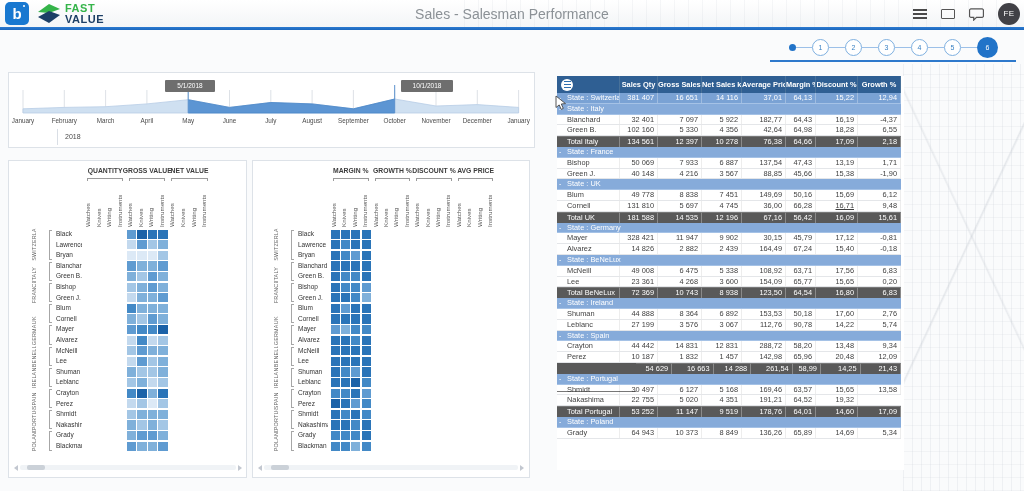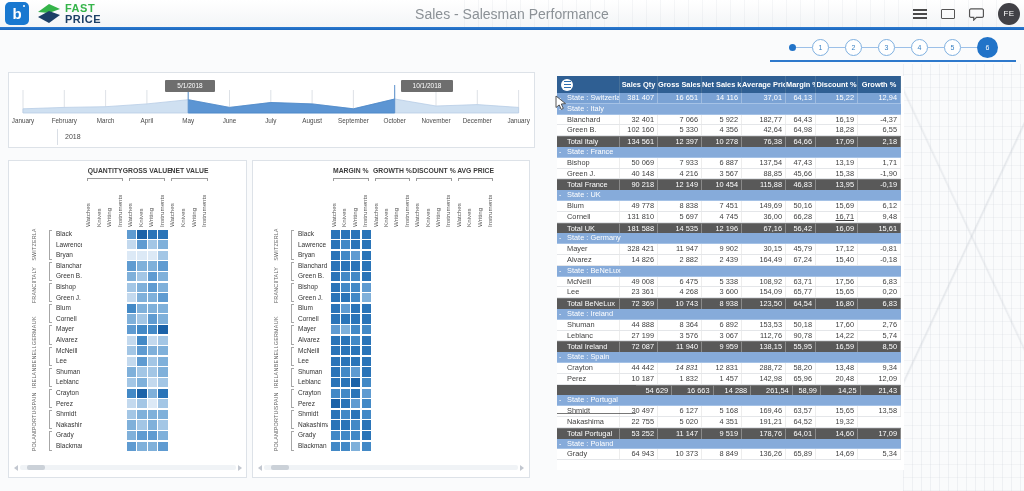--- a/index.html
+++ b/index.html
@@ -101,21 +101,21 @@
       <span>b</span>
       <span class="dot"></span>
     </div>
     <div id="fclogo" class="abs">
       <svg width="26" height="25" viewBox="0 0 26 25">
         <polygon points="2,11 13,3 24,8 13,12" fill="#35b44a"></polygon>
         <polygon points="2,16 13,10 24,14 13,22" fill="#1c3f66"></polygon>
       </svg>
       <div class="txt">
         <div class="f">FAST</div>
-        <div class="c">PRICE</div>
+        <div class="c">VALUE</div>
       </div>
     </div>
     <div id="tb-icons" class="abs">
       <div>
         <div class="hambar"></div>
           <div class="hambar"></div>
           <div class="hambar"></div>
       </div>
       <div class="winicon"></div>
       <svg width="15" height="13" viewBox="0 0 16 14">
@@ -530,21 +530,21 @@
         <div class="tcell valcell" style="width: 30px;">64,13</div>
         <div class="tcell valcell" style="width: 42px;">15,22</div>
         <div class="tcell valcell" style="width: 43px;">12,94</div>
       </div>
       <div class="trow r-group">
         <div class="tcell lblcell" style="width: 344px; padding-left: 0px;"><span class="cmark">-</span><span>State : Italy</span></div>
       </div>
       <div class="trow r-data">
         <div class="tcell lblcell" style="width: 63px;">Blanchard</div>
         <div class="tcell valcell" style="width: 38px;">32 401</div>
-        <div class="tcell valcell" style="width: 44px;">7 066</div>
+        <div class="tcell valcell" style="width: 44px;">7 097</div>
         <div class="tcell valcell" style="width: 40px;">5 922</div>
         <div class="tcell valcell" style="width: 44px;">182,77</div>
         <div class="tcell valcell" style="width: 30px;">64,43</div>
         <div class="tcell valcell" style="width: 42px;">16,19</div>
         <div class="tcell valcell" style="width: 43px;">-4,37</div>
       </div>
       <div class="trow r-data">
         <div class="tcell lblcell" style="width: 63px;">Green B.</div>
         <div class="tcell valcell" style="width: 38px;">102 160</div>
         <div class="tcell valcell" style="width: 44px;">5 330</div>
@@ -580,30 +580,20 @@
       <div class="trow r-data">
         <div class="tcell lblcell" style="width: 63px;">Green J.</div>
         <div class="tcell valcell" style="width: 38px;">40 148</div>
         <div class="tcell valcell" style="width: 44px;">4 216</div>
         <div class="tcell valcell" style="width: 40px;">3 567</div>
         <div class="tcell valcell" style="width: 44px;">88,85</div>
         <div class="tcell valcell" style="width: 30px;">45,66</div>
         <div class="tcell valcell" style="width: 42px;">15,38</div>
         <div class="tcell valcell" style="width: 43px;">-1,90</div>
       </div>
-      <div class="trow r-total">
-        <div class="tcell lblcell" style="width: 63px;">Total France</div>
-        <div class="tcell valcell" style="width: 38px;">90 218</div>
-        <div class="tcell valcell" style="width: 44px;">12 149</div>
-        <div class="tcell valcell" style="width: 40px;">10 454</div>
-        <div class="tcell valcell" style="width: 44px;">115,88</div>
-        <div class="tcell valcell" style="width: 30px;">46,83</div>
-        <div class="tcell valcell" style="width: 42px;">13,95</div>
-        <div class="tcell valcell" style="width: 43px;">-0,19</div>
-      </div>
       <div class="trow r-group">
         <div class="tcell lblcell" style="width: 344px; padding-left: 0px;"><span class="cmark">-</span><span>State : UK</span></div>
       </div>
       <div class="trow r-data">
         <div class="tcell lblcell" style="width: 63px;">Blum</div>
         <div class="tcell valcell" style="width: 38px;">49 778</div>
         <div class="tcell valcell" style="width: 44px;">8 838</div>
         <div class="tcell valcell" style="width: 40px;">7 451</div>
         <div class="tcell valcell" style="width: 44px;">149,69</div>
         <div class="tcell valcell" style="width: 30px;">50,16</div>
@@ -702,37 +692,27 @@
       <div class="trow r-data">
         <div class="tcell lblcell" style="width: 63px;">Leblanc</div>
         <div class="tcell valcell" style="width: 38px; text-align: right;">27 199</div>
         <div class="tcell valcell" style="width: 44px;">3 576</div>
         <div class="tcell valcell" style="width: 40px;">3 067</div>
         <div class="tcell valcell" style="width: 44px;">112,76</div>
         <div class="tcell valcell" style="width: 30px;">90,78</div>
         <div class="tcell valcell" style="width: 42px;">14,22</div>
         <div class="tcell valcell" style="width: 43px;">5,74</div>
       </div>
-      <div class="trow r-total">
-        <div class="tcell lblcell" style="width: 63px;">Total Ireland</div>
-        <div class="tcell valcell" style="width: 38px;">72 087</div>
-        <div class="tcell valcell" style="width: 44px;">11 940</div>
-        <div class="tcell valcell" style="width: 40px;">9 959</div>
-        <div class="tcell valcell" style="width: 44px;">138,15</div>
-        <div class="tcell valcell" style="width: 30px;">55,95</div>
-        <div class="tcell valcell" style="width: 42px;">16,59</div>
-        <div class="tcell valcell" style="width: 43px;">8,50</div>
-      </div>
       <div class="trow r-group">
         <div class="tcell lblcell" style="width: 344px; padding-left: 0px;"><span class="cmark">-</span><span>State : Spain</span></div>
       </div>
       <div class="trow r-data">
         <div class="tcell lblcell" style="width: 63px;">Crayton</div>
         <div class="tcell valcell" style="width: 38px;">44 442</div>
-        <div class="tcell valcell" style="width: 44px; font-style: italic;">14 831</div>
+        <div class="tcell valcell" style="width: 44px;">14 831</div>
         <div class="tcell valcell" style="width: 40px;">12 831</div>
         <div class="tcell valcell" style="width: 44px;">288,72</div>
         <div class="tcell valcell" style="width: 30px;">58,20</div>
         <div class="tcell valcell" style="width: 42px;">13,48</div>
         <div class="tcell valcell" style="width: 43px;">9,34</div>
       </div>
       <div class="trow r-data">
         <div class="tcell lblcell" style="width: 63px;">Perez</div>
         <div class="tcell valcell" style="width: 38px;">10 187</div>
         <div class="tcell valcell" style="width: 44px;">1 832</div>

